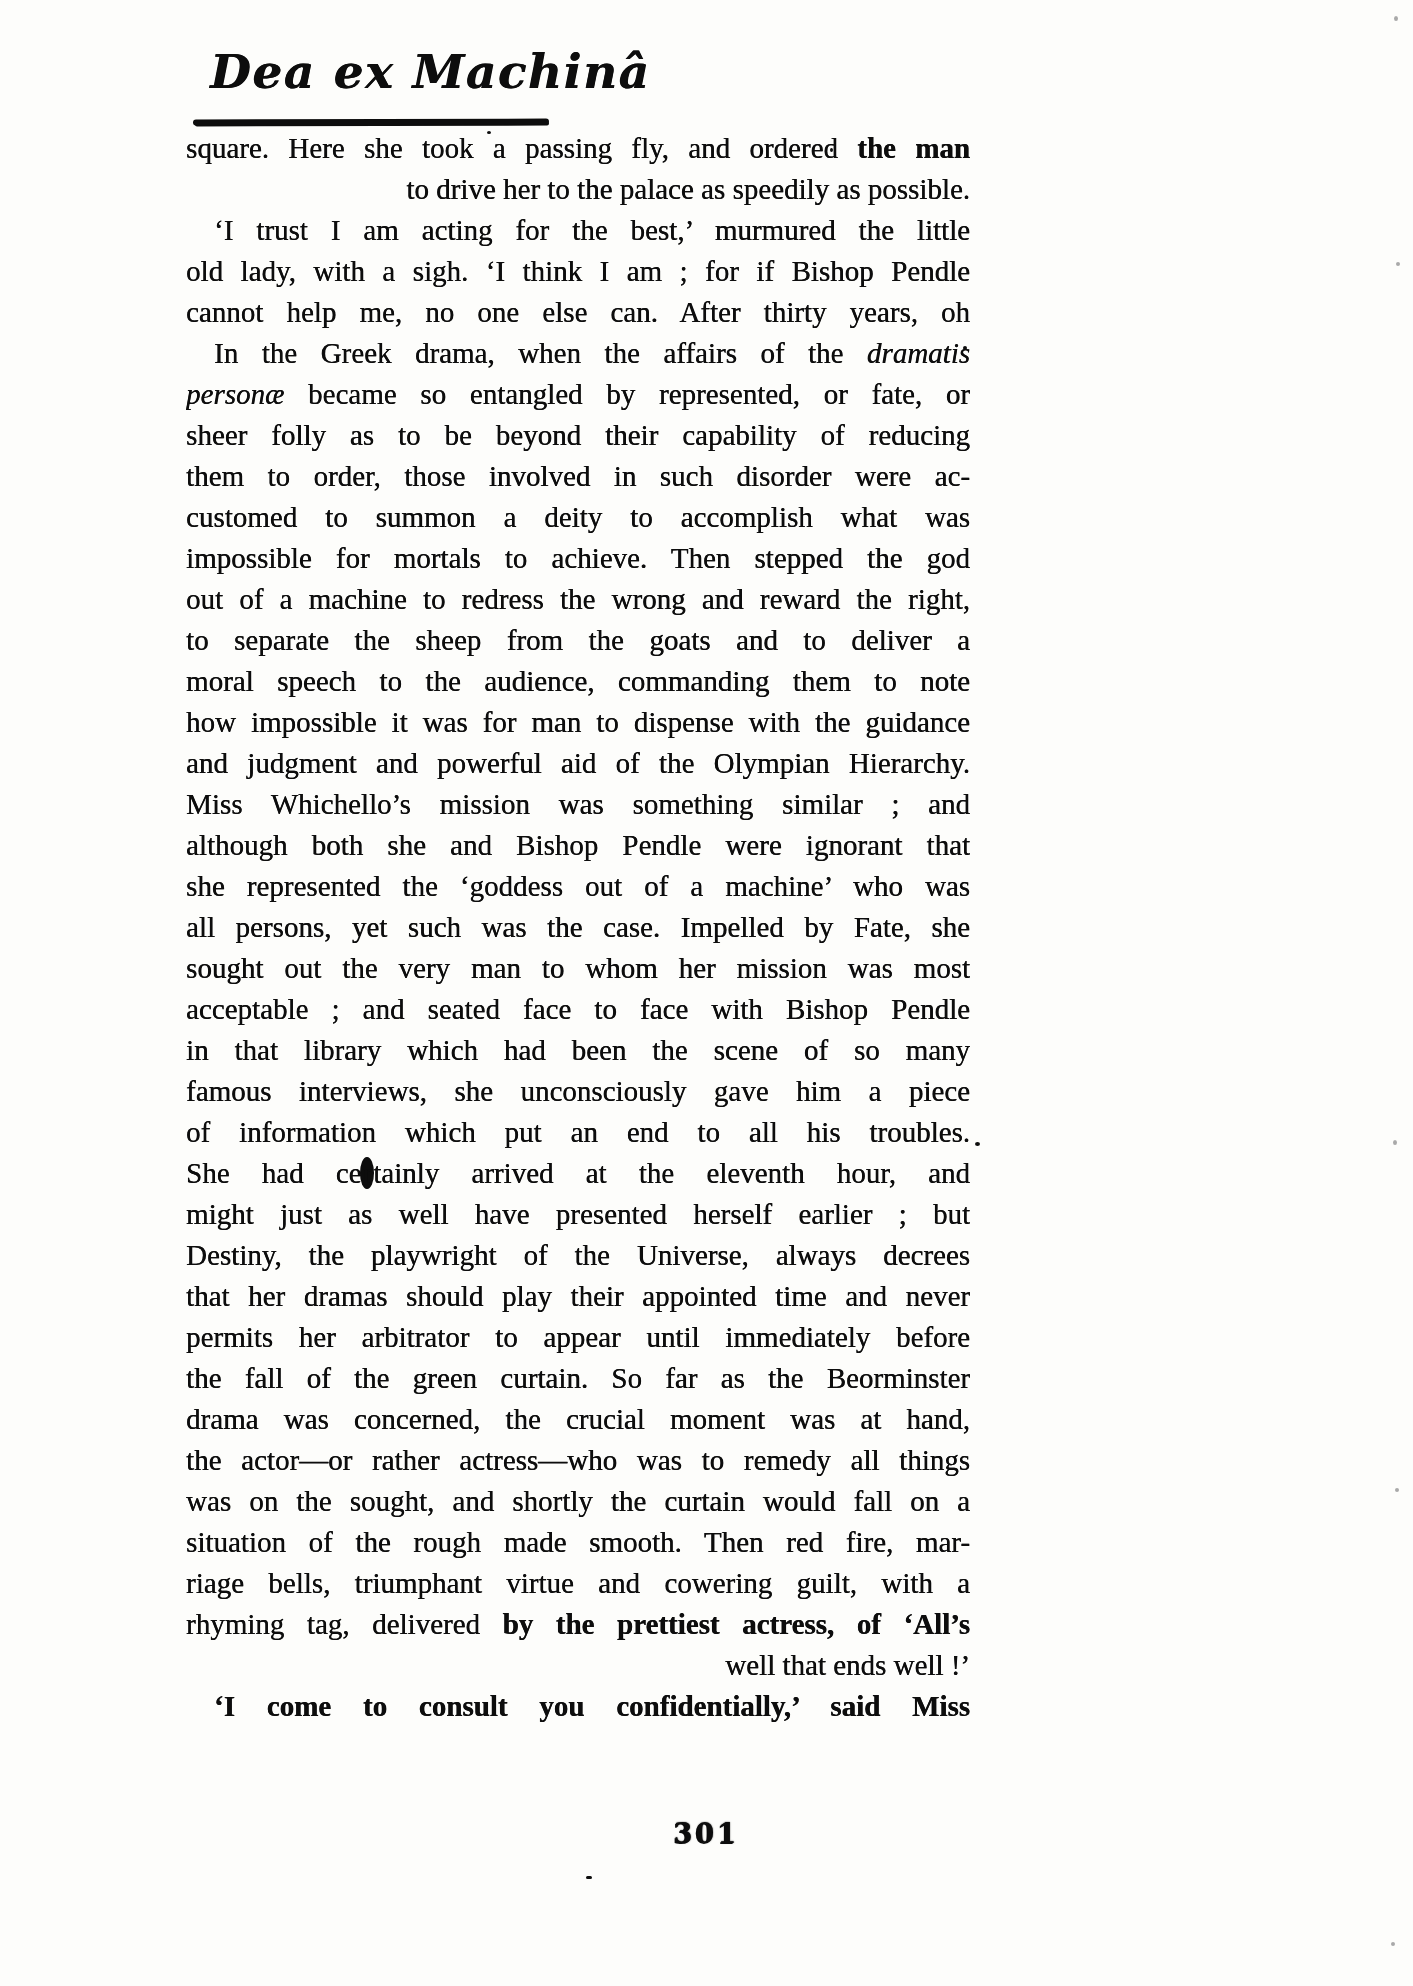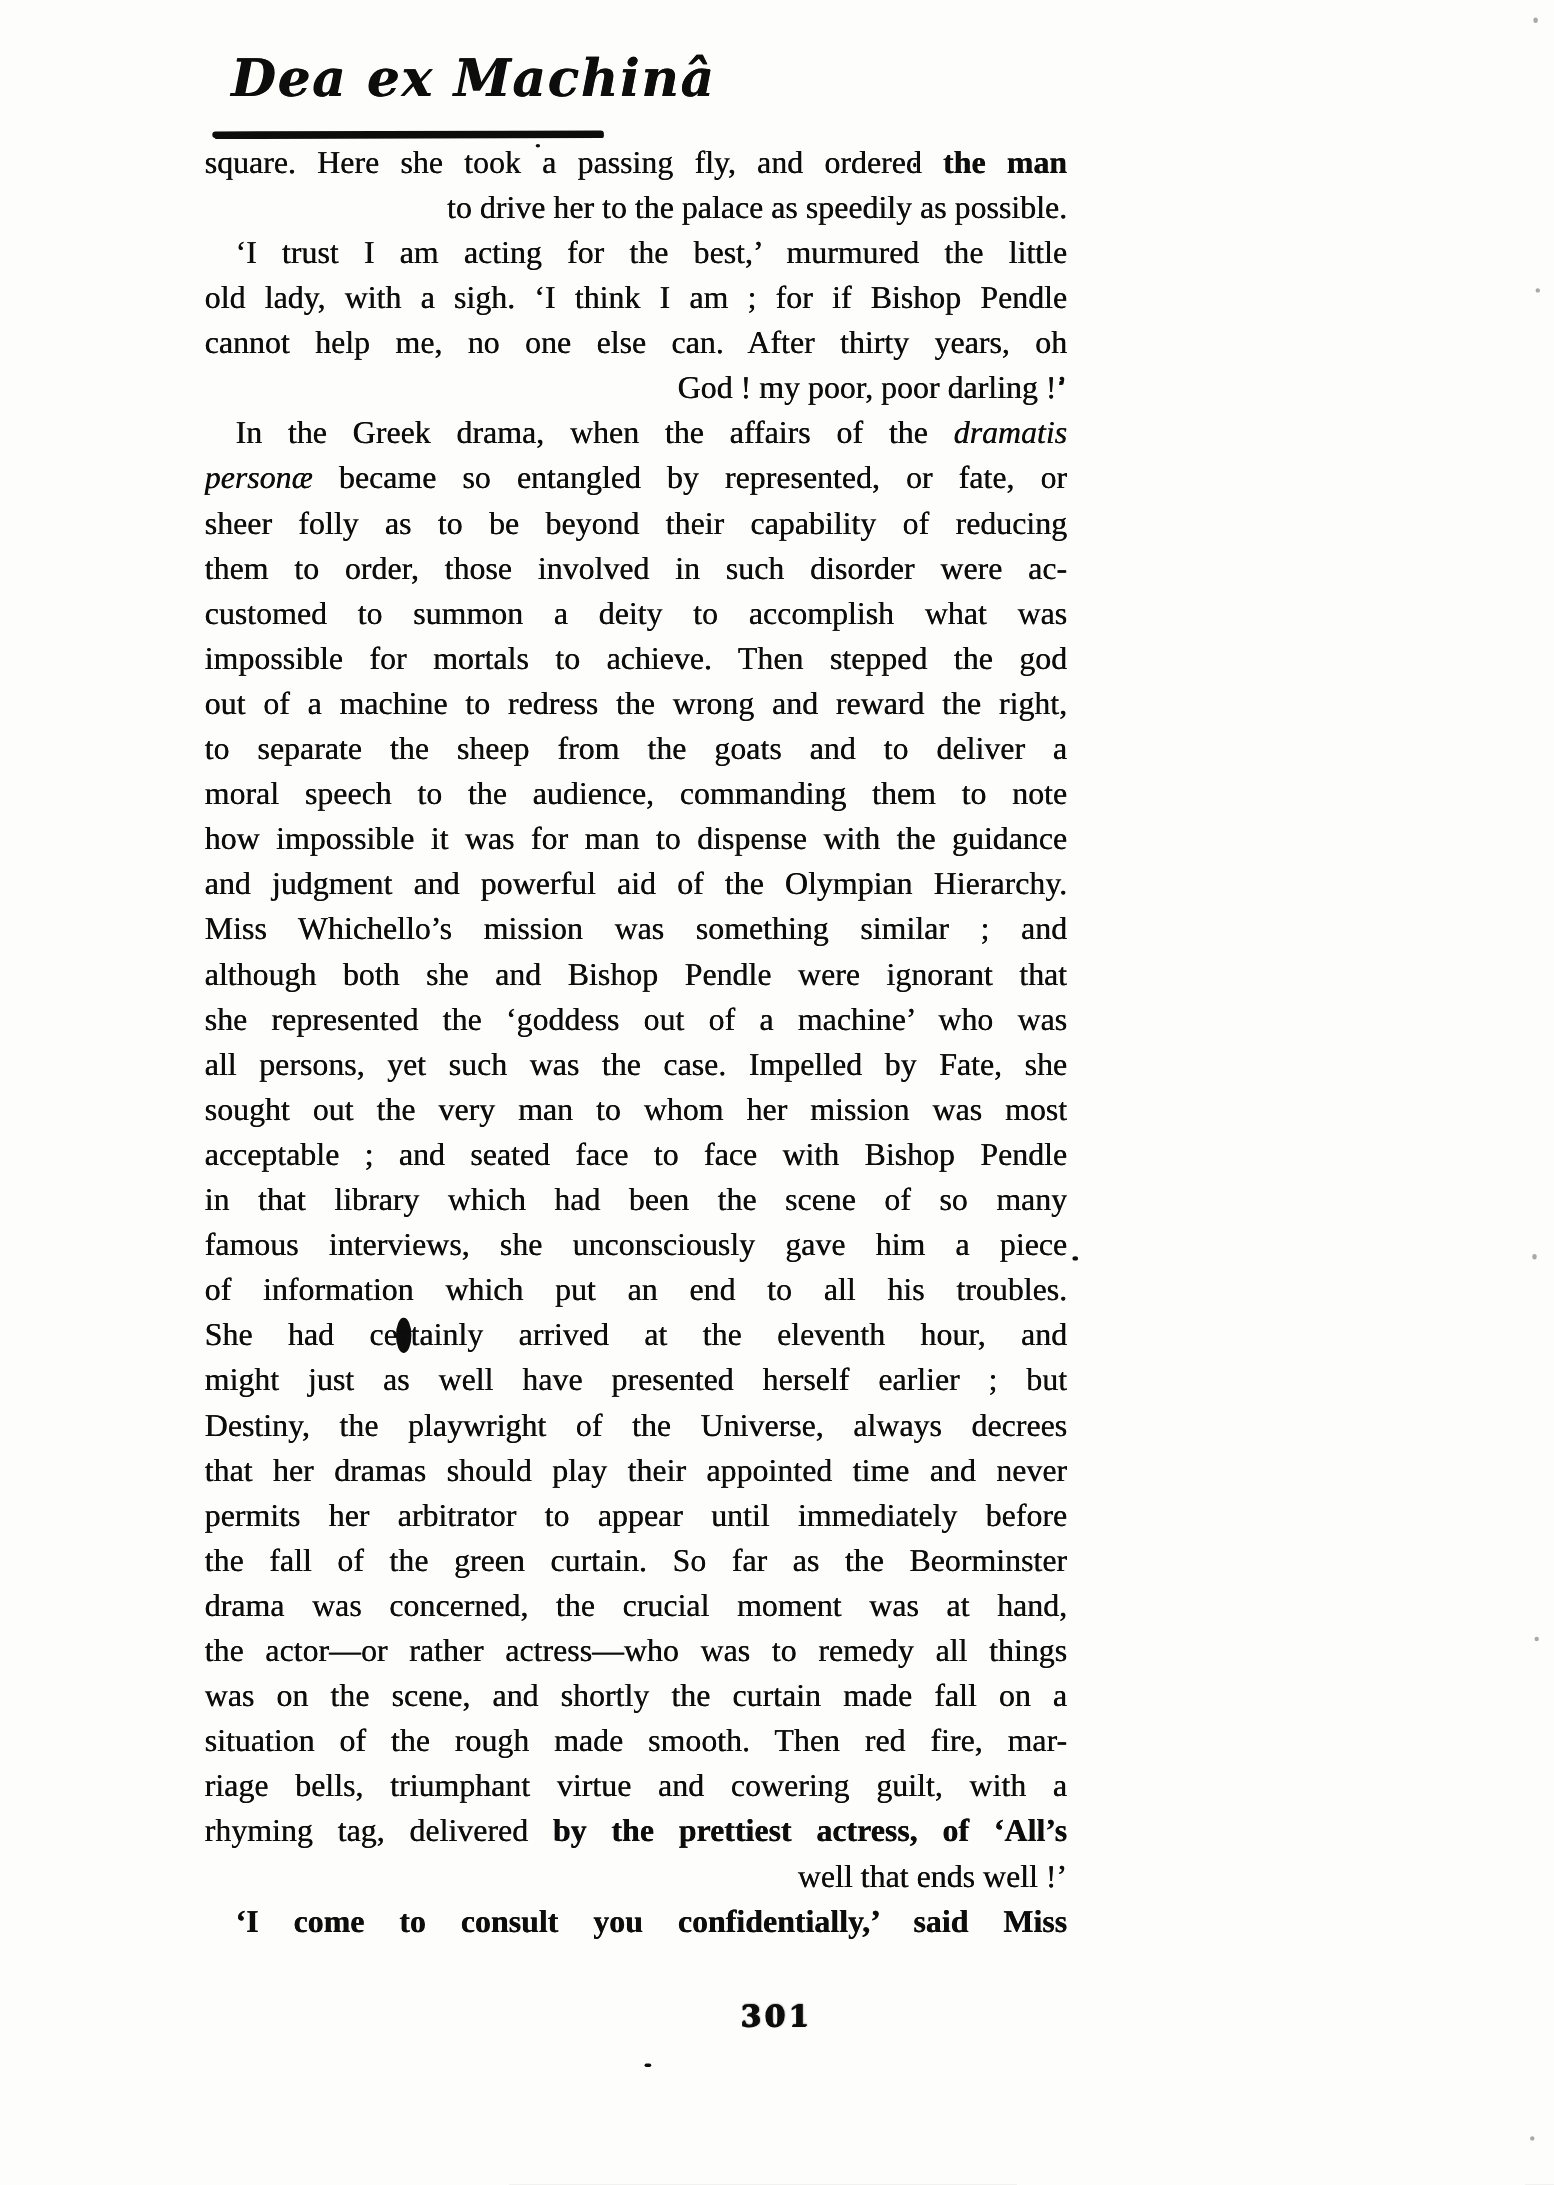--- a/index.html
+++ b/index.html
@@ -67,21 +67,20 @@
   <h1 class="title">Dea ex Machinâ</h1>
 
   <div class="title-rule"></div>
 
   <div class="text-block" id="body-text">
       <div class="line just"><span>square.  Here she took a passing fly, and ordered </span><span class="seg-bold">the man</span></div>
       <div class="line"><span>to drive her to the palace as speedily as possible.</span></div>
       <div class="line just indent"><span>‘I trust I am acting for the best,’ murmured the little</span></div>
       <div class="line just"><span>old lady, with a sigh.  ‘I think I am ; for if Bishop Pendle</span></div>
       <div class="line just"><span>cannot help me, no one else can.  After thirty years, oh</span></div>
-      <div class="line"><span>God ! my poor, poor darling !’</span></div>
       <div class="line just indent"><span>In the Greek drama, when the affairs of the </span><span class="seg-italic">dramatis</span></div>
       <div class="line just"><span class="seg-italic">personæ</span><span> became so entangled by represented, or fate, or</span></div>
       <div class="line just"><span>sheer folly as to be beyond their capability of reducing</span></div>
       <div class="line just"><span>them to order, those involved in such disorder were ac-</span></div>
       <div class="line just"><span>customed to summon a deity to accomplish what was</span></div>
       <div class="line just"><span>impossible for mortals to achieve.  Then stepped the god</span></div>
       <div class="line just"><span>out of a machine to redress the wrong and reward the right,</span></div>
       <div class="line just"><span>to separate the sheep from the goats and to deliver a</span></div>
       <div class="line just"><span>moral speech to the audience, commanding them to note</span></div>
       <div class="line just"><span>how impossible it was for man to dispense with the guidance</span></div>
@@ -96,21 +95,21 @@
       <div class="line just"><span>famous interviews, she unconsciously gave him a piece</span></div>
       <div class="line just"><span>of information which put an end to all his troubles.</span></div>
       <div class="line just"><span>She had ce</span><span class="seg-blot">r</span><span>tainly arrived at the eleventh hour, and</span></div>
       <div class="line just"><span>might just as well have presented herself earlier ; but</span></div>
       <div class="line just"><span>Destiny, the playwright of the Universe, always decrees</span></div>
       <div class="line just"><span>that her dramas should play their appointed time and never</span></div>
       <div class="line just"><span>permits her arbitrator to appear until immediately before</span></div>
       <div class="line just"><span>the fall of the green curtain.  So far as the Beorminster</span></div>
       <div class="line just"><span>drama was concerned, the crucial moment was at hand,</span></div>
       <div class="line just"><span>the actor—or rather actress—who was to remedy all things</span></div>
-      <div class="line just"><span>was on the scene, and shortly the curtain made fall on a</span></div>
+      <div class="line just"><span>was on the sought, and shortly the curtain would fall on a</span></div>
       <div class="line just"><span>situation of the rough made smooth.  Then red fire, mar-</span></div>
       <div class="line just"><span>riage bells, triumphant virtue and cowering guilt, with a</span></div>
       <div class="line just"><span>rhyming tag, delivered </span><span class="seg-bold">by the prettiest actress, of ‘All’s</span></div>
       <div class="line"><span>well that ends well !’</span></div>
       <div class="line just indent"><span class="seg-bold">‘I come to consult you confidentially,’ said Miss</span></div>
     </div>
 
   <div class="page-number">301</div>
 
   <div class="speck" style="left:487px;top:131px;width:4px;height:3px;"></div>

